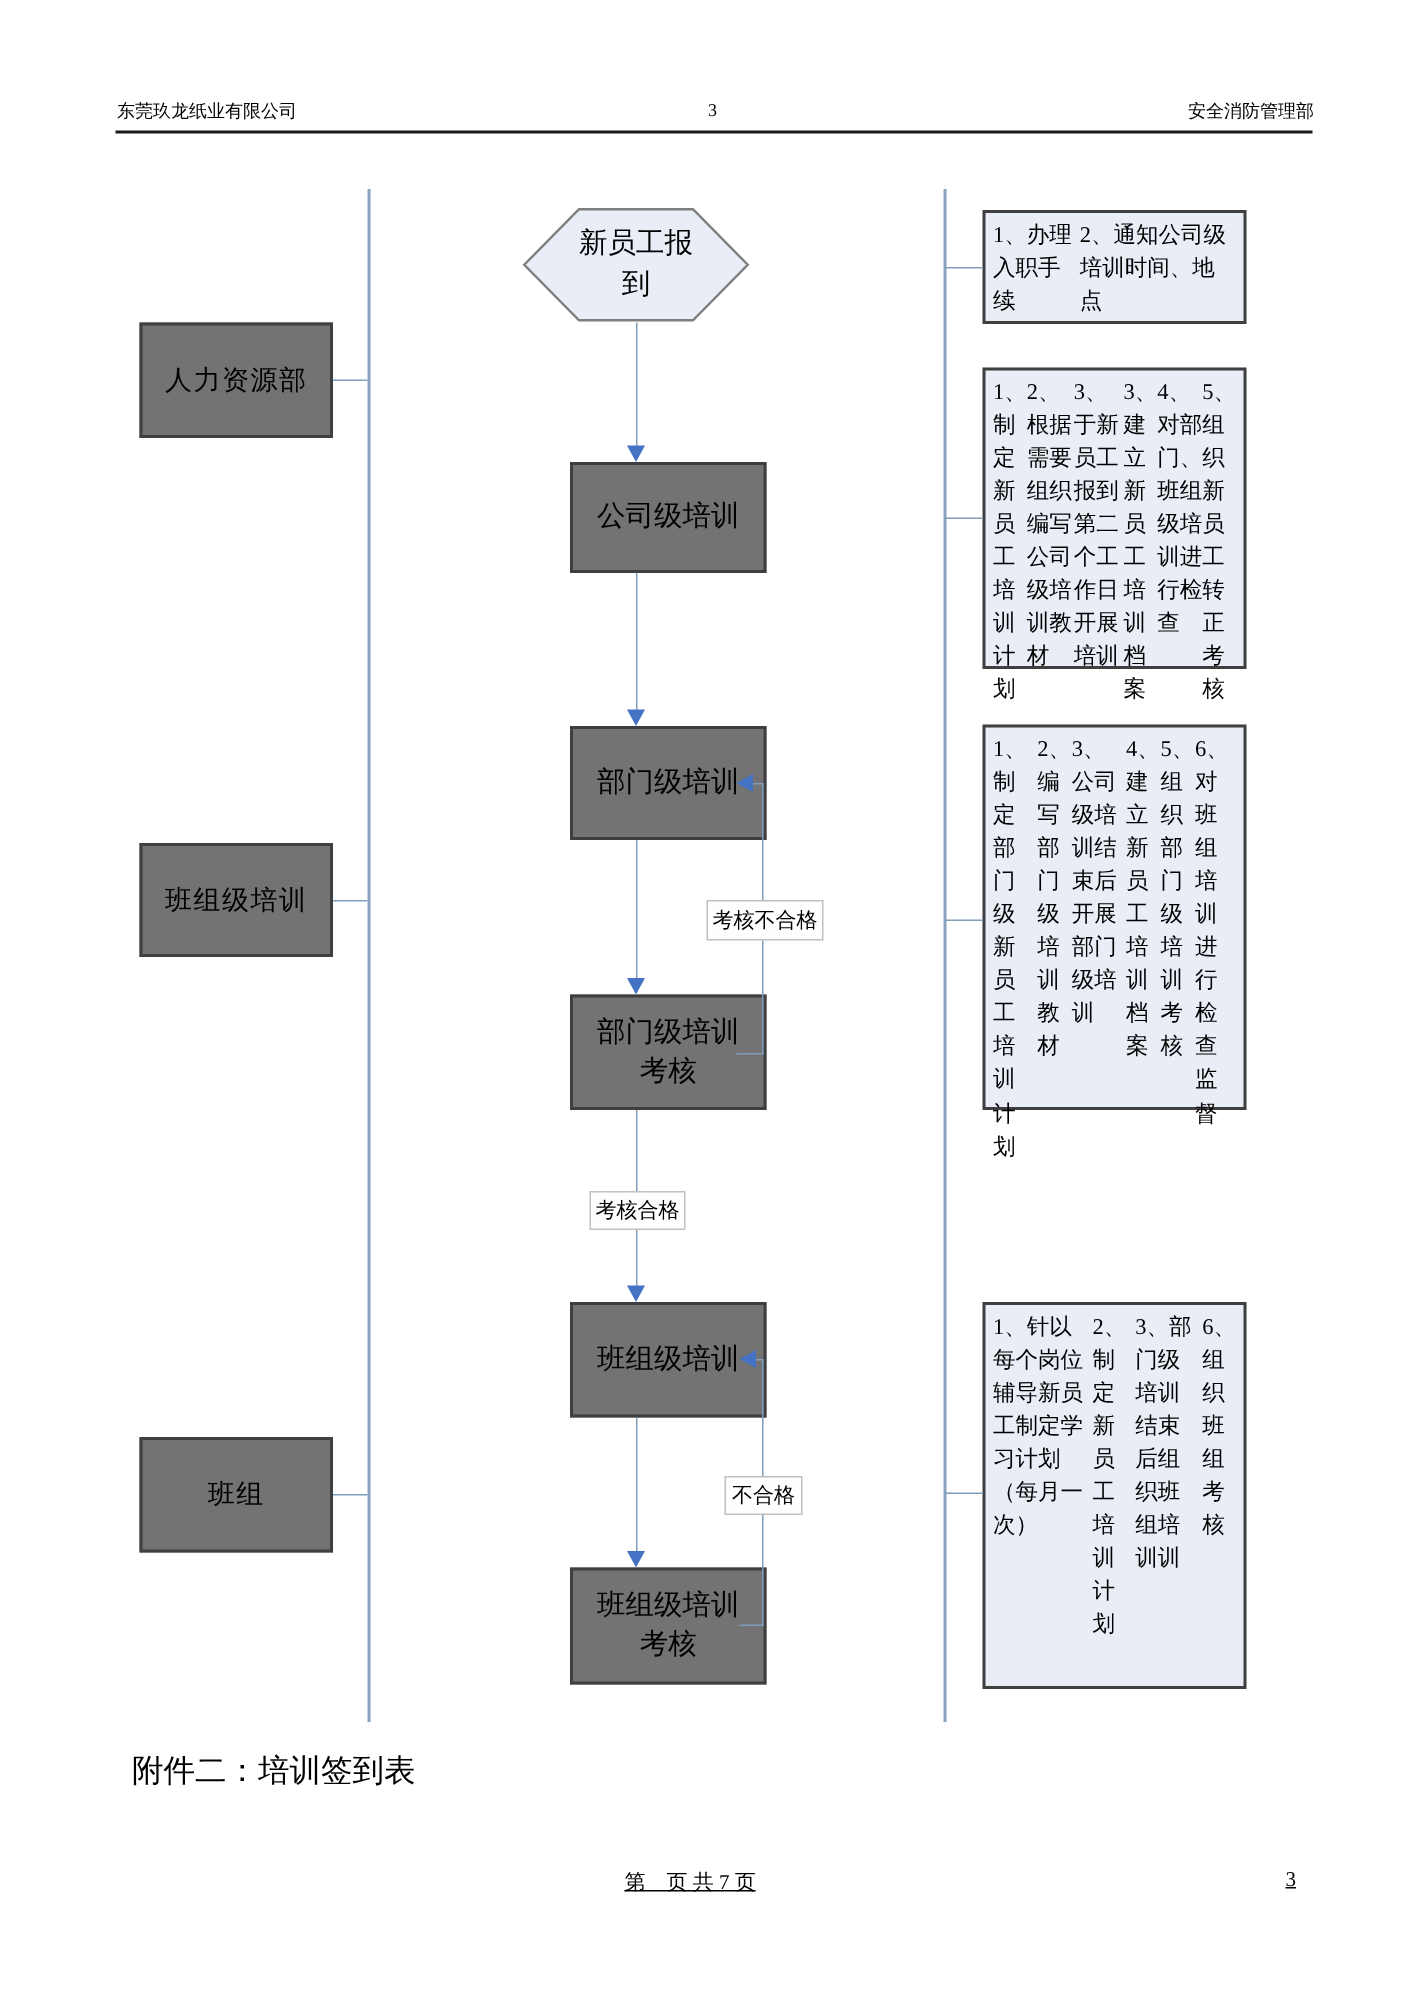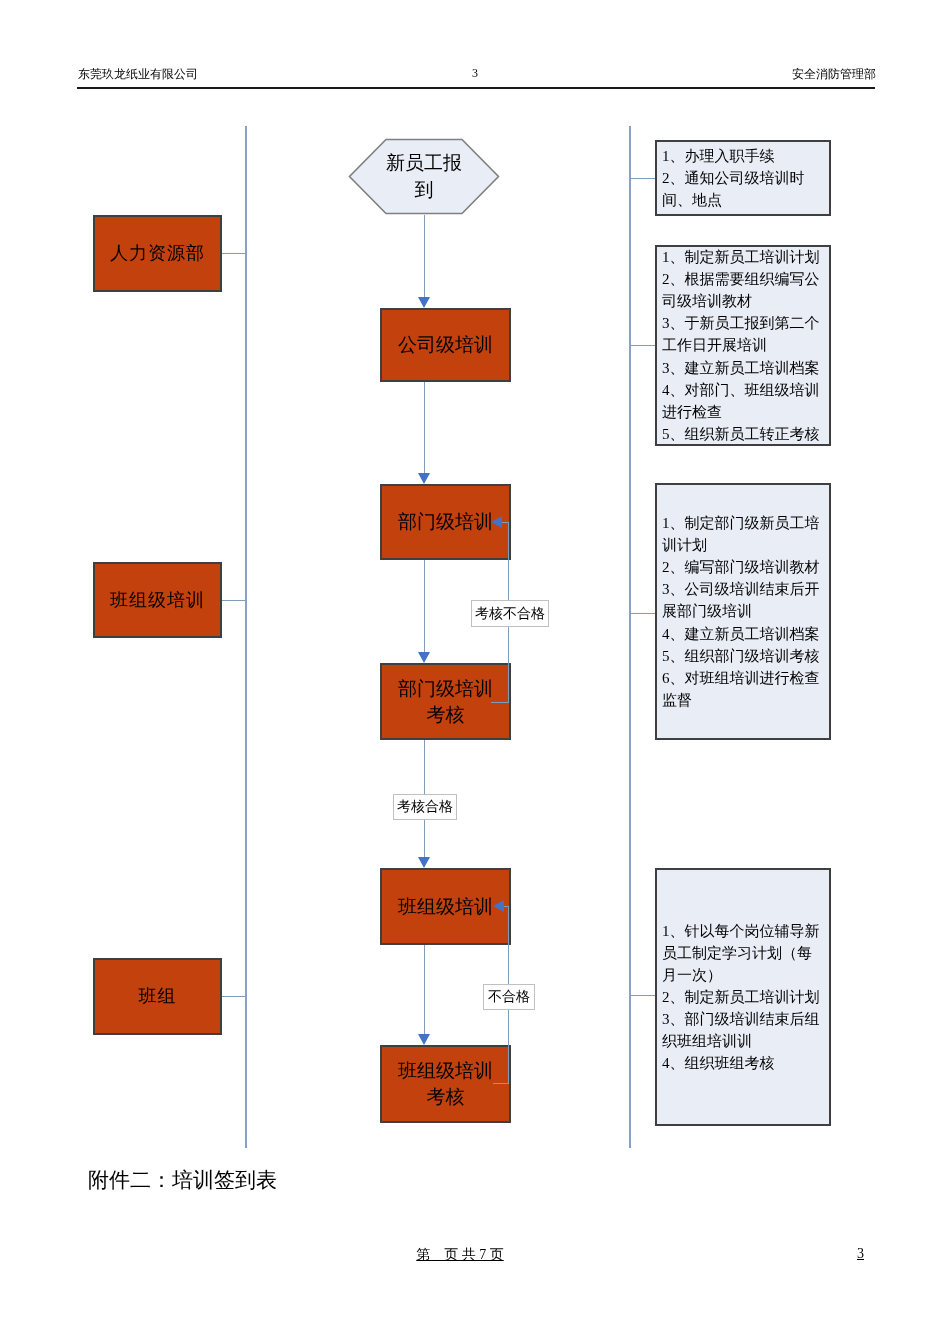--- a/index.html
+++ b/index.html
@@ -11,21 +11,21 @@
   
   .hdr{top:66px;font-size:12px;white-space:nowrap;}
   .hdr-rule{left:77px;top:87px;width:798px;height:2px;background:#1a1a1a;}
   
   .lane-line{width:2px;background:#8aa2c0;top:126px;height:1022px;}
   
   .hline{height:1px;background:#7f9db9;}
   .vline{width:1px;background:#7f9db9;}
   
   .node{
-    background:#c2410c;border:2px solid #3f3f3f;box-sizing:border-box;
+    background:#737373;border:2px solid #3f3f3f;box-sizing:border-box;
     display:flex;align-items:center;justify-content:center;text-align:center;
     font-size:19px;line-height:1.35;
   }
   .lane-box{font-size:18px;letter-spacing:1px;}
   .flow-box{left:360px;width:131px;margin-left:20px;}
   .flow-label{width:106px;margin:0 auto;}
   
   .hex-wrap{left:348px;top:138px;width:152px;height:77px;}
   .hex-text{position:absolute;left:36px;right:36px;top:0;bottom:0;display:flex;align-items:center;justify-content:center;text-align:center;font-size:19px;line-height:1.4;}
   
@@ -33,21 +33,21 @@
   .arrow-left{width:0;height:0;border-top:6px solid transparent;border-bottom:6px solid transparent;border-right:11px solid #4472c4;}
   
   .edge-label{
     background:#fefefe;border:1px solid #c0c0c0;box-sizing:border-box;
     display:flex;align-items:center;justify-content:center;
     font-size:14px;white-space:nowrap;
   }
   
   .note{
     left:655px;width:176px;background:#e9edf6;border:2px solid #3f3f3f;box-sizing:border-box;
-    display:flex;flex-direction:column;justify-content:center;
+    display:flex;flex-direction:row;justify-content:center;
     font-size:15px;line-height:1.47;padding:4px 5px;
   }
   .note div{text-align:left;}
   
   .attachment{left:88px;top:1166px;font-size:21px;}
   .footer{top:1246px;font-size:14px;text-decoration:underline;}
   .footer-center{left:0;right:30px;text-align:center;}
 </style>
 </head>
 <body>
@@ -145,21 +145,21 @@
     <div>2、编写部门级培训教材</div>
     <div>3、公司级培训结束后开展部门级培训</div>
     <div>4、建立新员工培训档案</div>
     <div>5、组织部门级培训考核</div>
     <div>6、对班组培训进行检查监督</div>
   </div>
   <div class="abs note" style="top:868px;height:258px;">
     <div>1、针以每个岗位辅导新员工制定学习计划（每月一次）</div>
     <div>2、制定新员工培训计划</div>
     <div>3、部门级培训结束后组织班组培训训</div>
-    <div>4、组织班组考核</div>
+    <div>6、组织班组考核</div>
   </div>
 
   <div class="abs hline" style="left:630px;top:178px;width:25px;"></div>
   <div class="abs hline" style="left:630px;top:345px;width:25px;"></div>
   <div class="abs hline" style="left:630px;top:613px;width:25px;"></div>
   <div class="abs hline" style="left:630px;top:995px;width:25px;"></div>
 
   <div class="abs attachment">附件二：培训签到表</div>
 
   <div class="abs footer footer-center">第　页 共 7 页</div>

